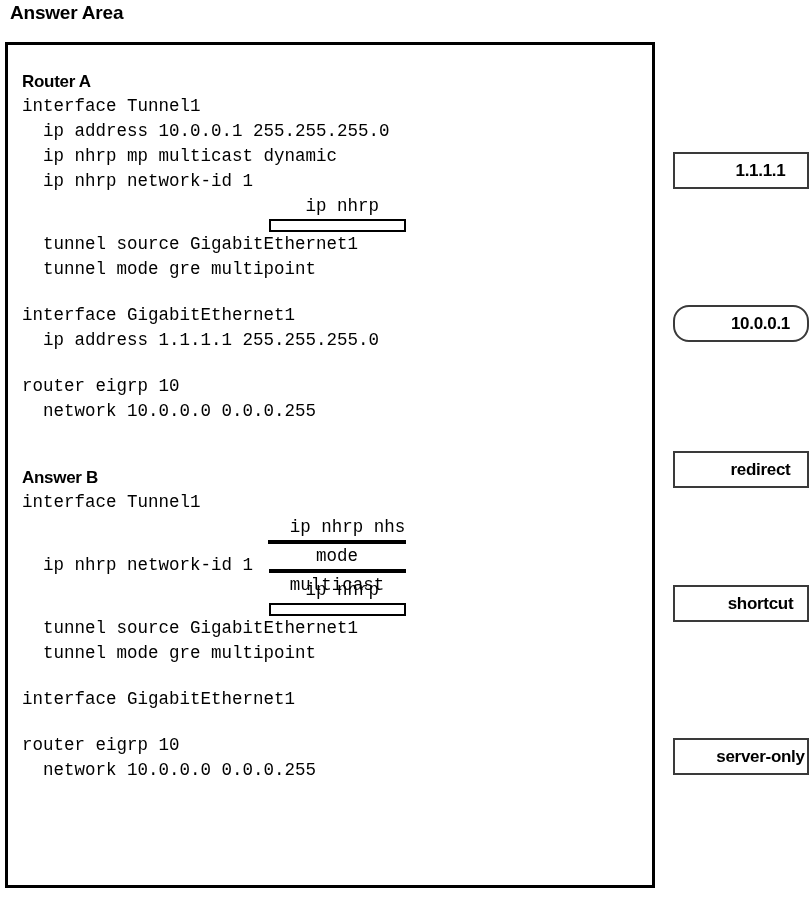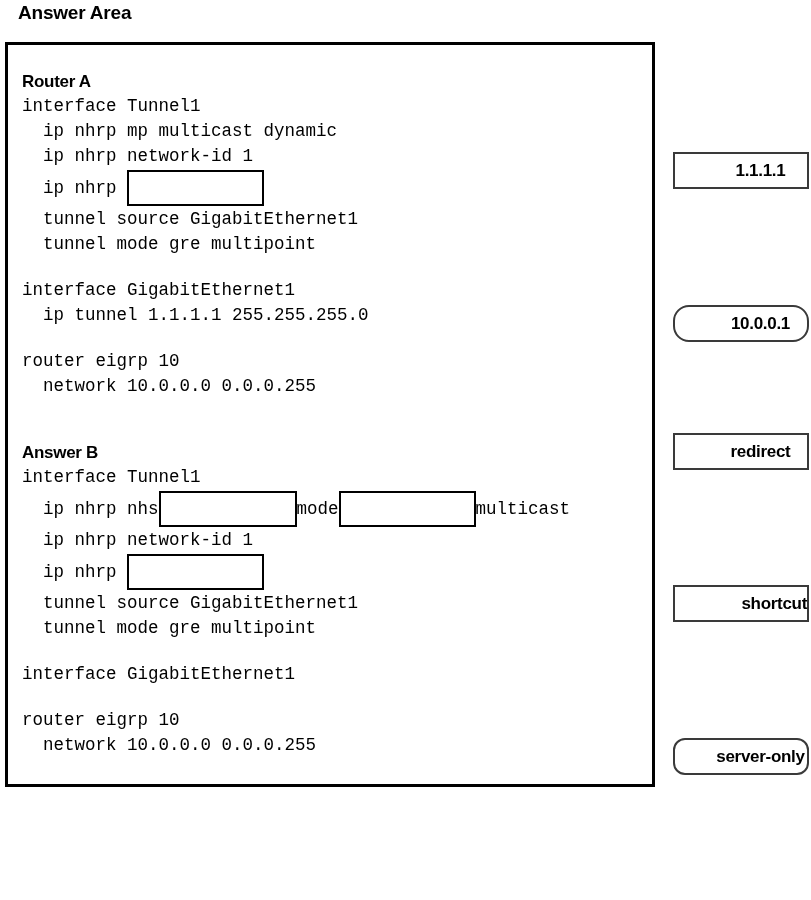--- a/index.html
+++ b/index.html
@@ -12,37 +12,37 @@
     height: 900px;
     position: relative;
     overflow: hidden;
     font-family: "Liberation Sans", sans-serif;
     color: #000000;
   }
 
   
   #page-title {
     position: absolute;
-    left: 18px;
+    left: 10px;
     top: 0px;
     font-family: "Liberation Sans", sans-serif;
     font-weight: bold;
     font-size: 19px;
     letter-spacing: -0.2px;
     line-height: 26px;
     white-space: nowrap;
   }
 
   
   #answer-panel {
     position: absolute;
     left: 5px;
     top: 42px;
     width: 650px;
-    height: 745px;
+    height: 846px;
     box-sizing: border-box;
     border: 3px solid #000000;
     background: #ffffff;
   }
 
   #config-area {
     position: absolute;
     left: 14px;
     top: 25px;
     right: 0;
@@ -64,20 +64,21 @@
     line-height: 25px;
     white-space: pre;
     letter-spacing: 0px;
     height: 25px;
     display: flex;
     align-items: center;
     text-align: center;
   }
   .cfg-line.tall {
     height: 38px;
+    flex-direction: column;
   }
   .cfg-blank {
     height: 21px;
   }
 
   .cfg-text {
     white-space: pre;
     font-family: "Liberation Mono", "DejaVu Sans Mono", monospace;
   }
 
@@ -129,20 +130,23 @@
 
 <div id="answer-panel">
   <div id="config-area">
 
     <div class="router-heading">Router A</div>
 
     <div class="cfg-line">
       <span class="cfg-text">interface Tunnel1</span>
     </div>
     <div class="cfg-line">
+      <span class="cfg-text">  ip address 10.0.0.1 255.255.255.0</span>
+    </div>
+    <div class="cfg-line">
       <span class="cfg-text">  ip nhrp mp multicast dynamic</span>
     </div>
     <div class="cfg-line">
       <span class="cfg-text">  ip nhrp network-id 1</span>
     </div>
 
     <div class="cfg-line tall">
       <span class="cfg-text">  ip nhrp </span>
       <span class="drop-blank w-nhrp"></span>
     </div>
@@ -153,21 +157,21 @@
     <div class="cfg-line">
       <span class="cfg-text">  tunnel mode gre multipoint</span>
     </div>
 
     <div class="cfg-blank"></div>
 
     <div class="cfg-line">
       <span class="cfg-text">interface GigabitEthernet1</span>
     </div>
     <div class="cfg-line">
-      <span class="cfg-text">  ip tunnel 1.1.1.1 255.255.255.0</span>
+      <span class="cfg-text">  ip address 1.1.1.1 255.255.255.0</span>
     </div>
 
     <div class="cfg-blank"></div>
 
     <div class="cfg-line">
       <span class="cfg-text">router eigrp 10</span>
     </div>
     <div class="cfg-line">
       <span class="cfg-text">  network 10.0.0.0 0.0.0.255</span>
     </div>
@@ -222,22 +226,22 @@
   </div>
 </div>
 
 <div id="options-column">
   <div class="option-tile" style="top: 152px;">
     <span>1.1.1.1</span>
   </div>
   <div class="option-tile" style="top: 305px; border-radius: 16px;">
     <span>10.0.0.1</span>
   </div>
-  <div class="option-tile" style="top: 433px;">
+  <div class="option-tile" style="top: 451px;">
     <span>redirect</span>
   </div>
-  <div class="option-tile" style="top: 585px; justify-content: flex-end;">
+  <div class="option-tile" style="top: 585px;">
     <span>shortcut</span>
   </div>
-  <div class="option-tile" style="top: 738px; border-radius: 12px;">
+  <div class="option-tile" style="top: 738px;">
     <span>server-only</span>
   </div>
 </div>
 
 </body></html>

